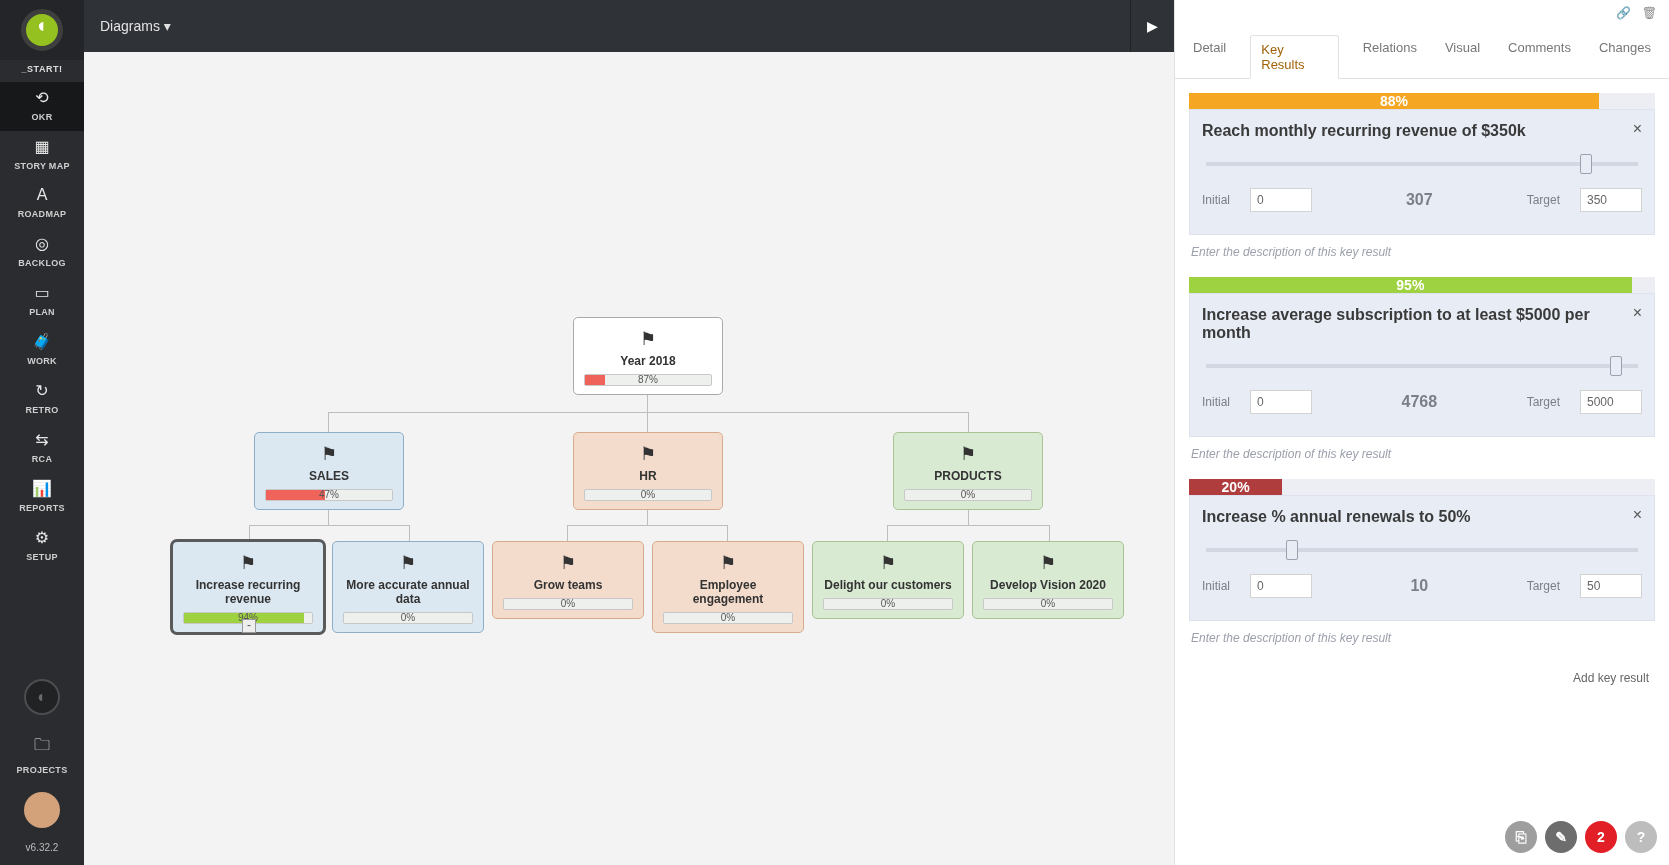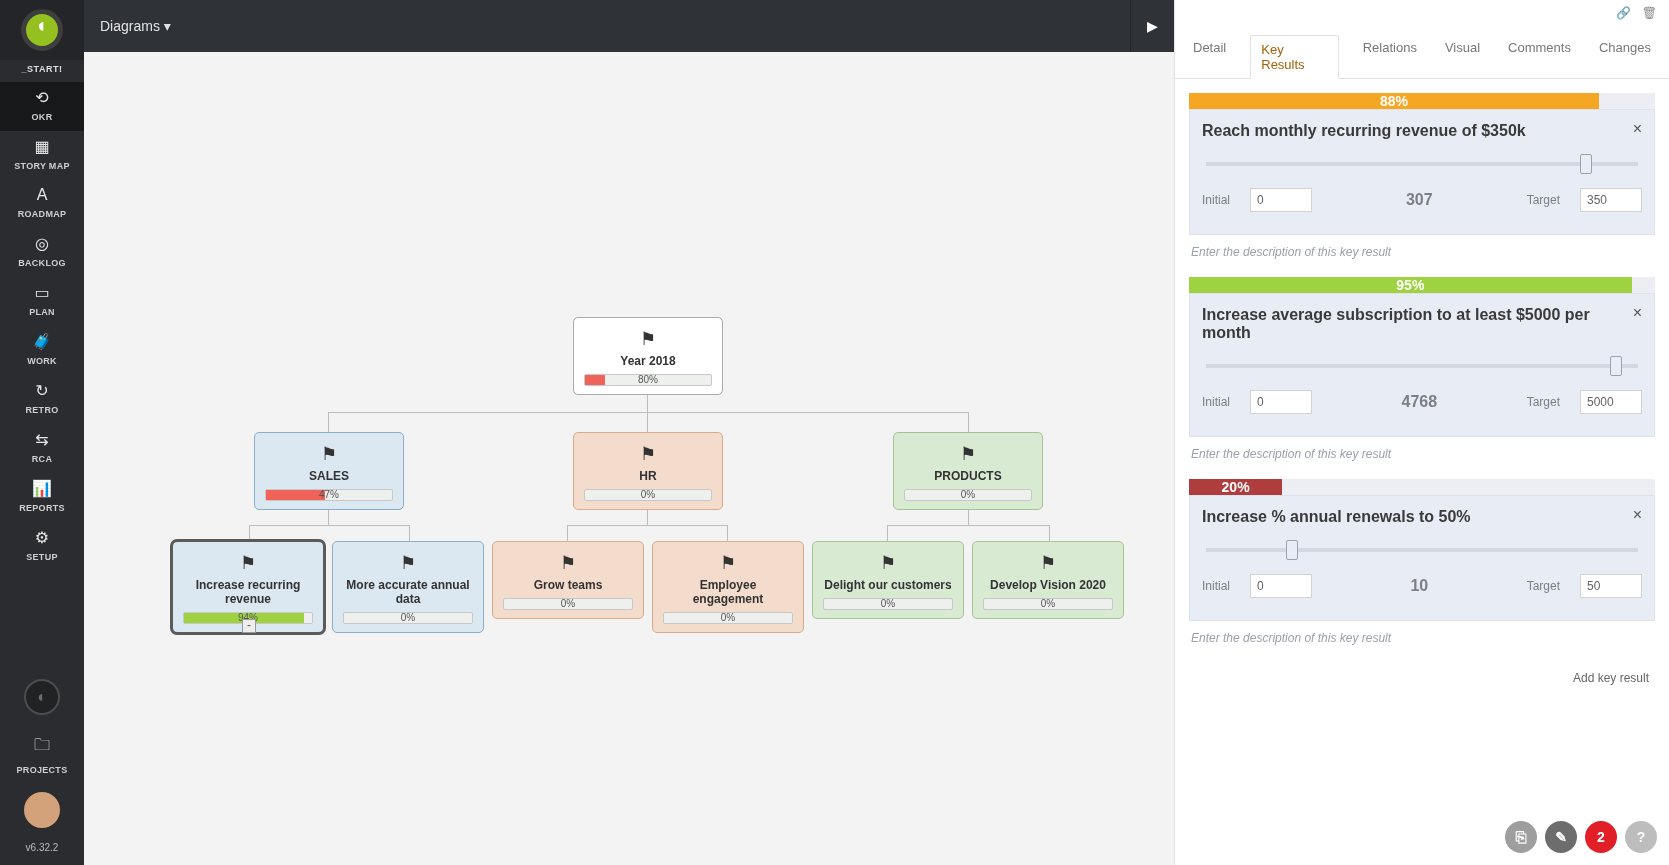--- a/index.html
+++ b/index.html
@@ -400,21 +400,21 @@
   <div class="conn" style="left:884px; top:455px; width:1px; height:18px;"></div>
   <div class="conn" style="left:803px; top:473px; width:162px; height:1px;"></div>
   <div class="conn" style="left:803px; top:473px; width:1px; height:16px;"></div>
   <div class="conn" style="left:965px; top:473px; width:1px; height:16px;"></div>
 
   <div class="node" style="left:489px; top:265px; width:150px;">
     <div class="flag">⚑</div>
     <div class="title">Year 2018</div>
     <div class="pbar">
       <div class="pfill" id="root-fill" style="width: 16%;"></div>
-      <div class="plabel">80%</div>
+      <div class="plabel">87%</div>
     </div>
   </div>
 
   <div id="row2">
       <div class="node blue" style="left: 170px; top: 380px; width: 150px;">
         <div class="flag">⚑</div>
      <div class="title">SALES</div>
      <div class="pbar">
         <div class="pfill" style="width:47%"></div>
         <div class="plabel">47%</div>

